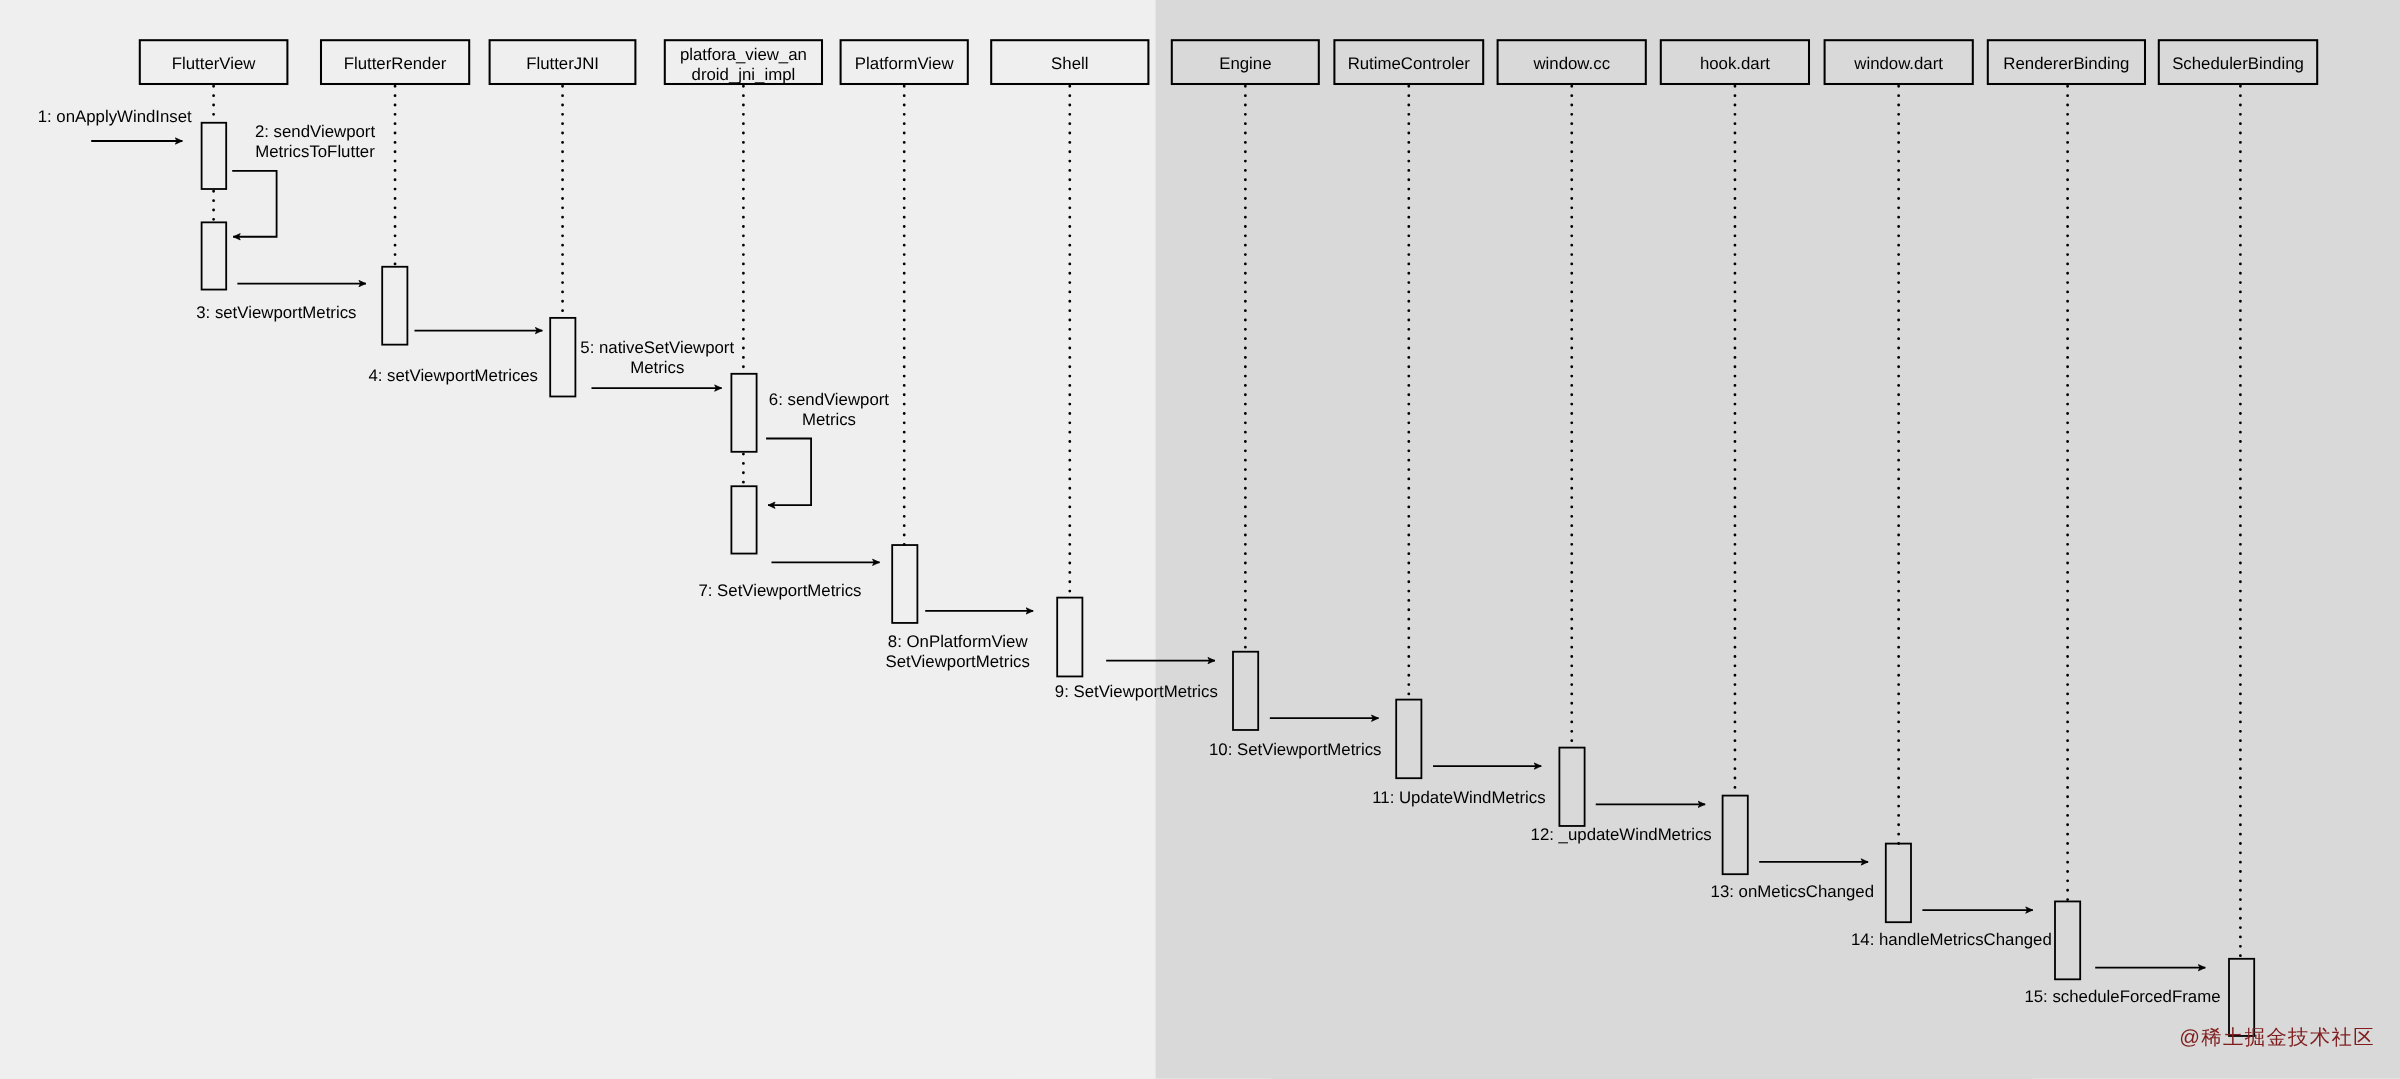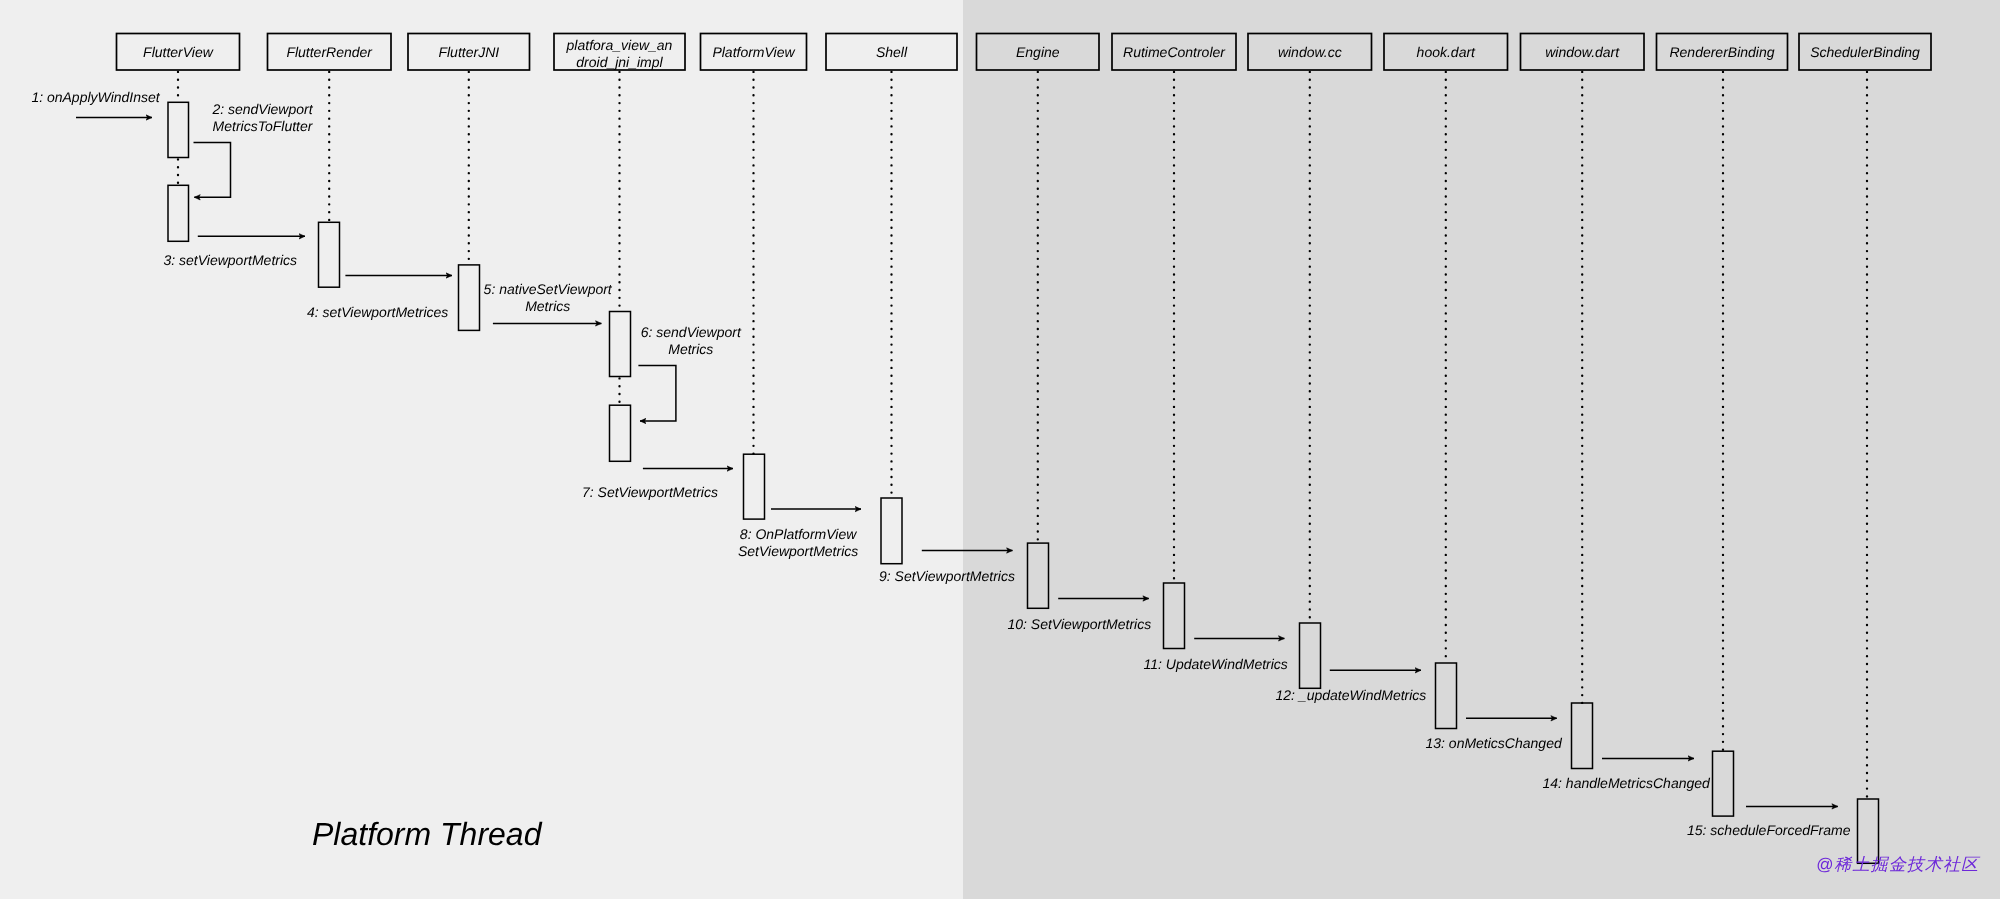--- a/index.html
+++ b/index.html
@@ -1,31 +1,31 @@
 <!DOCTYPE html>
 <html><head>
 <meta charset="utf-8">
 <style>
   html,body{margin:0;padding:0;background:#efefef;}
   body{width:2000px;height:899px;overflow:hidden;
        font-family:"Liberation Sans",sans-serif;
        -webkit-font-smoothing:antialiased;text-rendering:geometricPrecision;}
-  #stage{position:relative;width:2000px;height:899px;overflow:hidden;font-style:italic;}
+  #stage{position:relative;width:2000px;height:899px;overflow:hidden;}
   .band{position:absolute;top:0;height:899px;}
   #bg-left{left:0;width:963px;background:#efefef;}
   #bg-right{left:963px;width:1037px;background:#d9d9d9;}
   svg#diagram{position:absolute;left:0;top:0;width:2000px;height:899px;-webkit-font-smoothing:antialiased;}
   .pbox{fill:none;stroke:#000000;stroke-width:1.7;}
   .lifeline{stroke:#000000;stroke-width:2.35;stroke-dasharray:0.01 7.78;stroke-dashoffset:-1.9;stroke-linecap:round;fill:none;}
   .act{fill:none;stroke:#000000;stroke-width:1.5;}
   .msgline{stroke:#000000;stroke-width:1.5;fill:none;}
   .plabel{font-size:14px;fill:#000000;text-anchor:middle;-webkit-font-smoothing:antialiased;}
   .mlabel{font-size:14px;fill:#000000;-webkit-font-smoothing:antialiased;}
   .thread-title{position:absolute;font-size:32px;color:#000000;white-space:nowrap;}
-  #watermark{position:absolute;font-size:17px;color:#6d28d9;white-space:nowrap;letter-spacing:1.1px;}
+  #watermark{position:absolute;font-size:17px;color:#7f1d1d;white-space:nowrap;letter-spacing:1.1px;}
 </style>
 </head>
 <body>
 
 <div id="stage">
   <div class="band" id="bg-left"></div>
   <div class="band" id="bg-right"></div>
 
   <svg id="diagram" viewBox="0 0 2000 899">
     <defs>
@@ -124,15 +124,14 @@
       <text class="mlabel" text-anchor="start" x="879" y="581">9: SetViewportMetrics</text>
       <text class="mlabel" text-anchor="start" x="1007.5" y="629">10: SetViewportMetrics</text>
       <text class="mlabel" text-anchor="start" x="1143.5" y="669">11: UpdateWindMetrics</text>
       <text class="mlabel" text-anchor="start" x="1275.5" y="700">12: _updateWindMetrics</text>
       <text class="mlabel" text-anchor="start" x="1425.5" y="747.5">13: onMeticsChanged</text>
       <text class="mlabel" text-anchor="start" x="1542.5" y="787.5">14: handleMetricsChanged</text>
       <text class="mlabel" text-anchor="start" x="1687" y="834.7">15: scheduleForcedFrame</text>
     </g>
   </svg>
 
-  <div class="thread-title" id="title-left" style="left:312px;top:816px;">Platform Thread</div>
   <div id="watermark" style="left:1816px;top:854px;">@稀土掘金技术社区</div>
 </div>
 
 </body></html>

